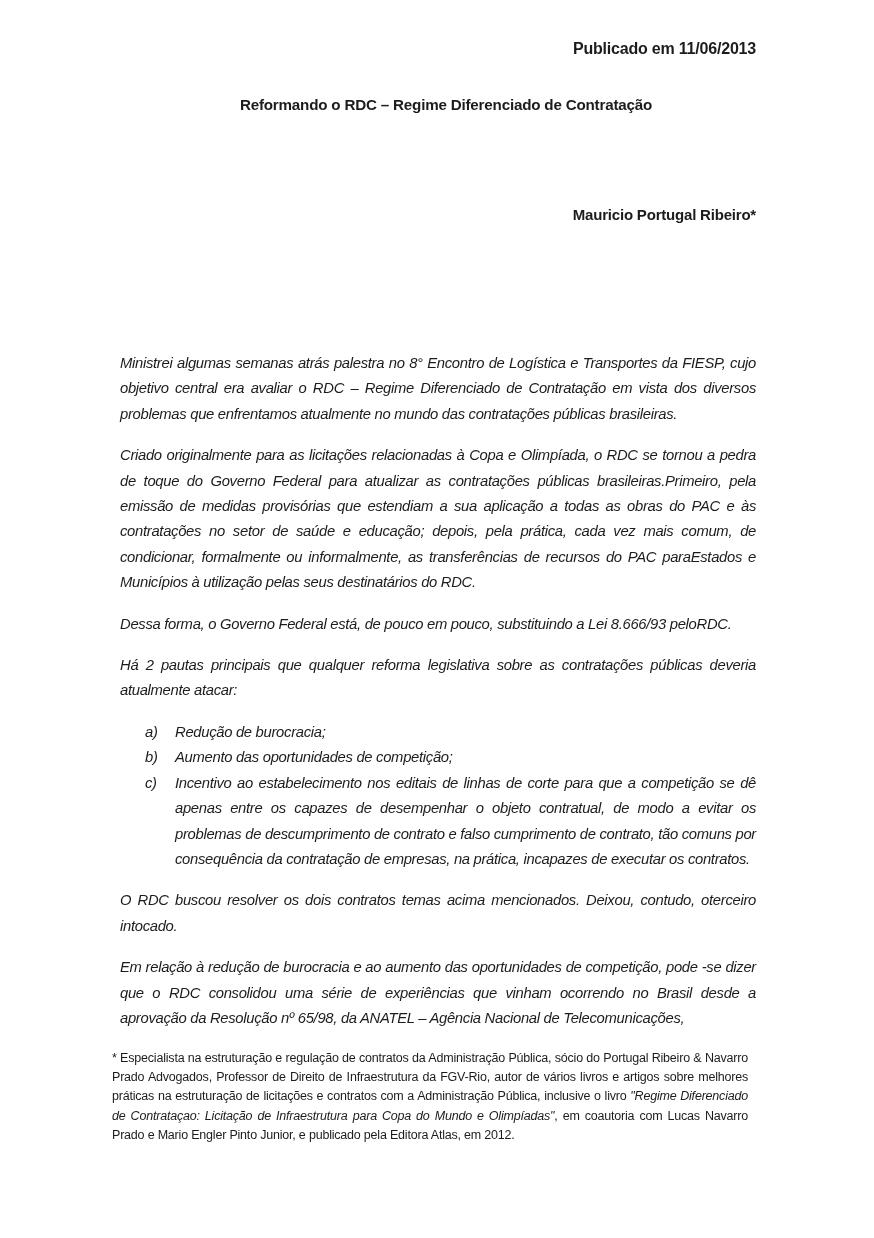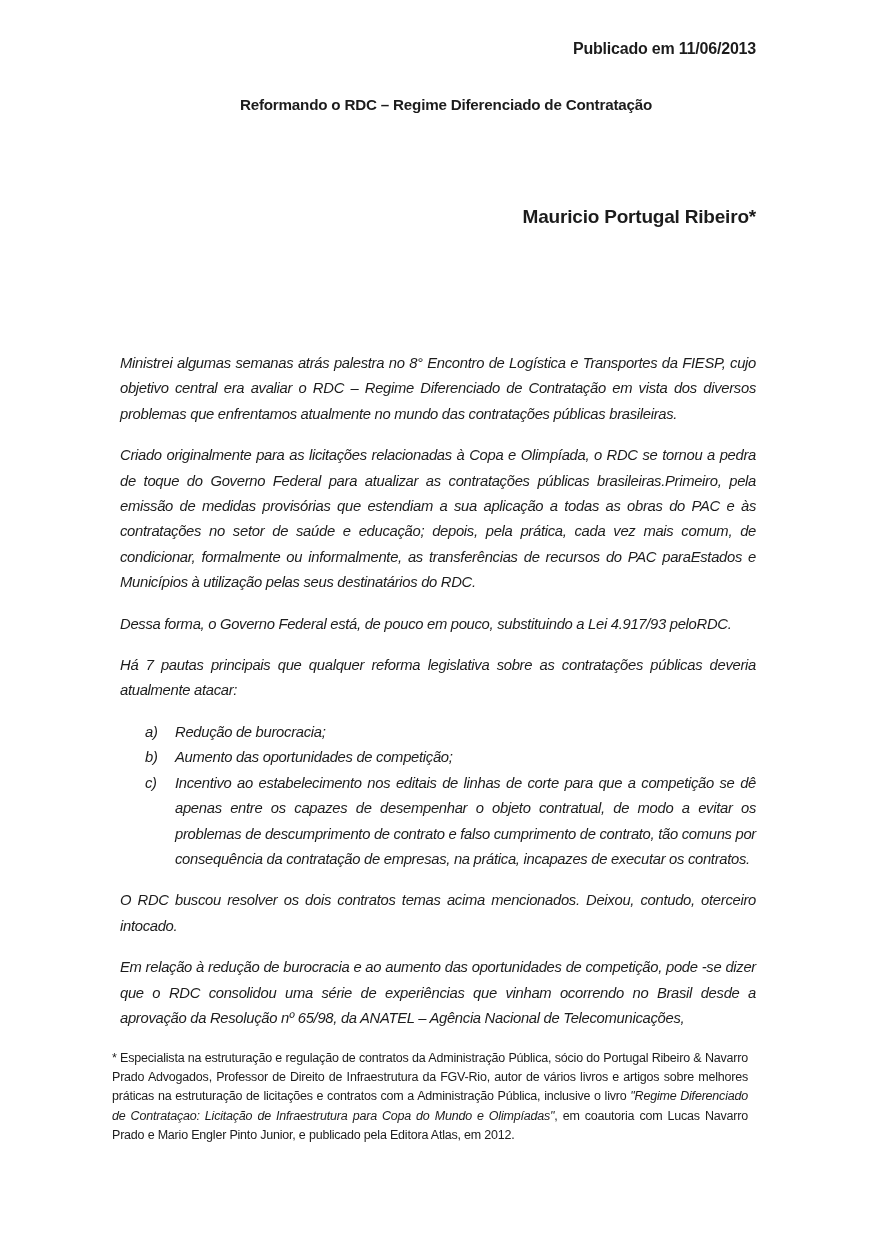--- a/index.html
+++ b/index.html
@@ -26,21 +26,21 @@
     margin: 8px;
     text-align: center;
     font-size: 15.2px;
     font-weight: 700;
     letter-spacing: -0.2px;
   }
   .author {
     position: absolute;
     top: 206px; left: 120px; width: 636px;
     text-align: right;
-    font-size: 19px;
+    font-size: 15px;
     font-weight: 700;
     letter-spacing: -0.2px;
   }
   .doc-body {
     position: absolute;
     top: 351px; left: 120px; width: 636px;
     font-size: 14.8px;
     line-height: 25.4px;
     letter-spacing: -0.3px;
     text-align: justify;
@@ -73,22 +73,22 @@
 
   <div class="pub-date">Publicado em 11/06/2013</div>
 
   <h1 class="doc-title">Reformando o RDC – Regime Diferenciado de Contratação</h1>
 
   <div class="author">Mauricio Portugal Ribeiro*</div>
 
   <div class="doc-body">
     <p>Ministrei algumas semanas atrás palestra no 8° Encontro de Logística e Transportes da FIESP, cujo objetivo central era avaliar o RDC – Regime Diferenciado de Contratação em vista dos diversos problemas que enfrentamos atualmente no mundo das contratações públicas brasileiras.</p>
     <p>Criado originalmente para as licitações relacionadas à Copa e Olimpíada, o RDC se tornou a pedra de toque do Governo Federal para atualizar as contratações públicas brasileiras.Primeiro, pela emissão de medidas provisórias que estendiam a sua aplicação a todas as obras do PAC e às contratações no setor de saúde e educação; depois, pela prática, cada vez mais comum, de condicionar, formalmente ou informalmente, as transferências de recursos do PAC paraEstados e Municípios à utilização pelas seus destinatários do RDC.</p>
-    <p>Dessa forma, o Governo Federal está, de pouco em pouco, substituindo a Lei 4.917/93 peloRDC.</p>
-    <p>Há 7 pautas principais que qualquer reforma legislativa sobre as contratações públicas deveria atualmente atacar:</p>
+    <p>Dessa forma, o Governo Federal está, de pouco em pouco, substituindo a Lei 8.666/93 peloRDC.</p>
+    <p>Há 2 pautas principais que qualquer reforma legislativa sobre as contratações públicas deveria atualmente atacar:</p>
 
     <ol class="alpha-list">
       <li>
         <span class="marker">a)</span>
         <span class="li-text">Redução de burocracia;</span>
       </li>
       <li>
         <span class="marker">b)</span>
         <span class="li-text">Aumento das oportunidades de competição;</span>
       </li>

